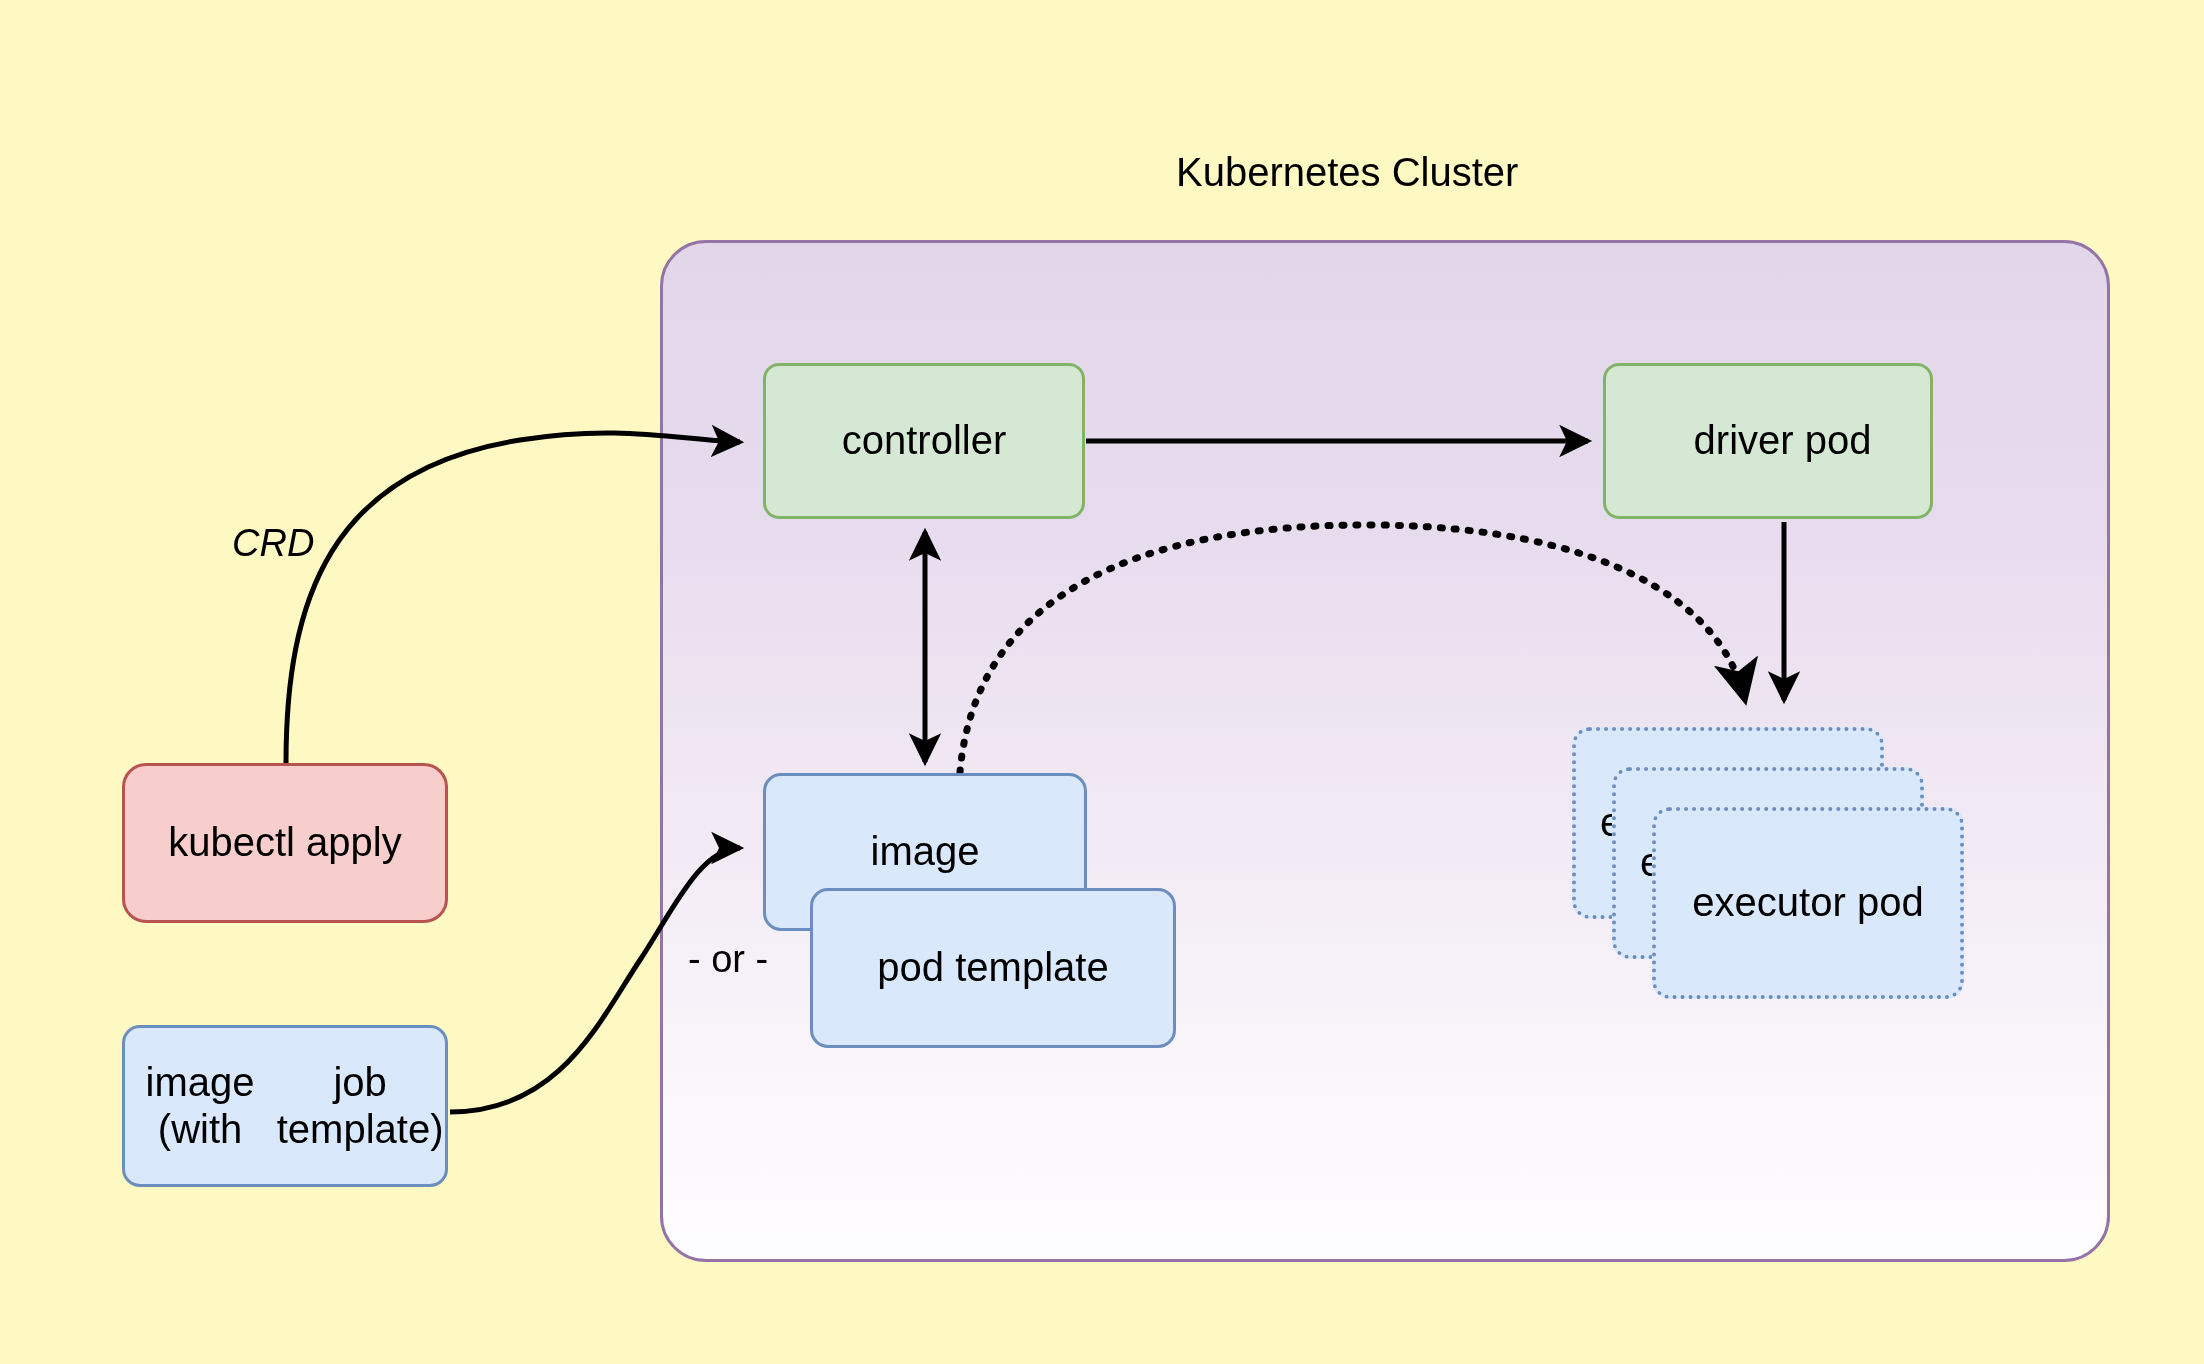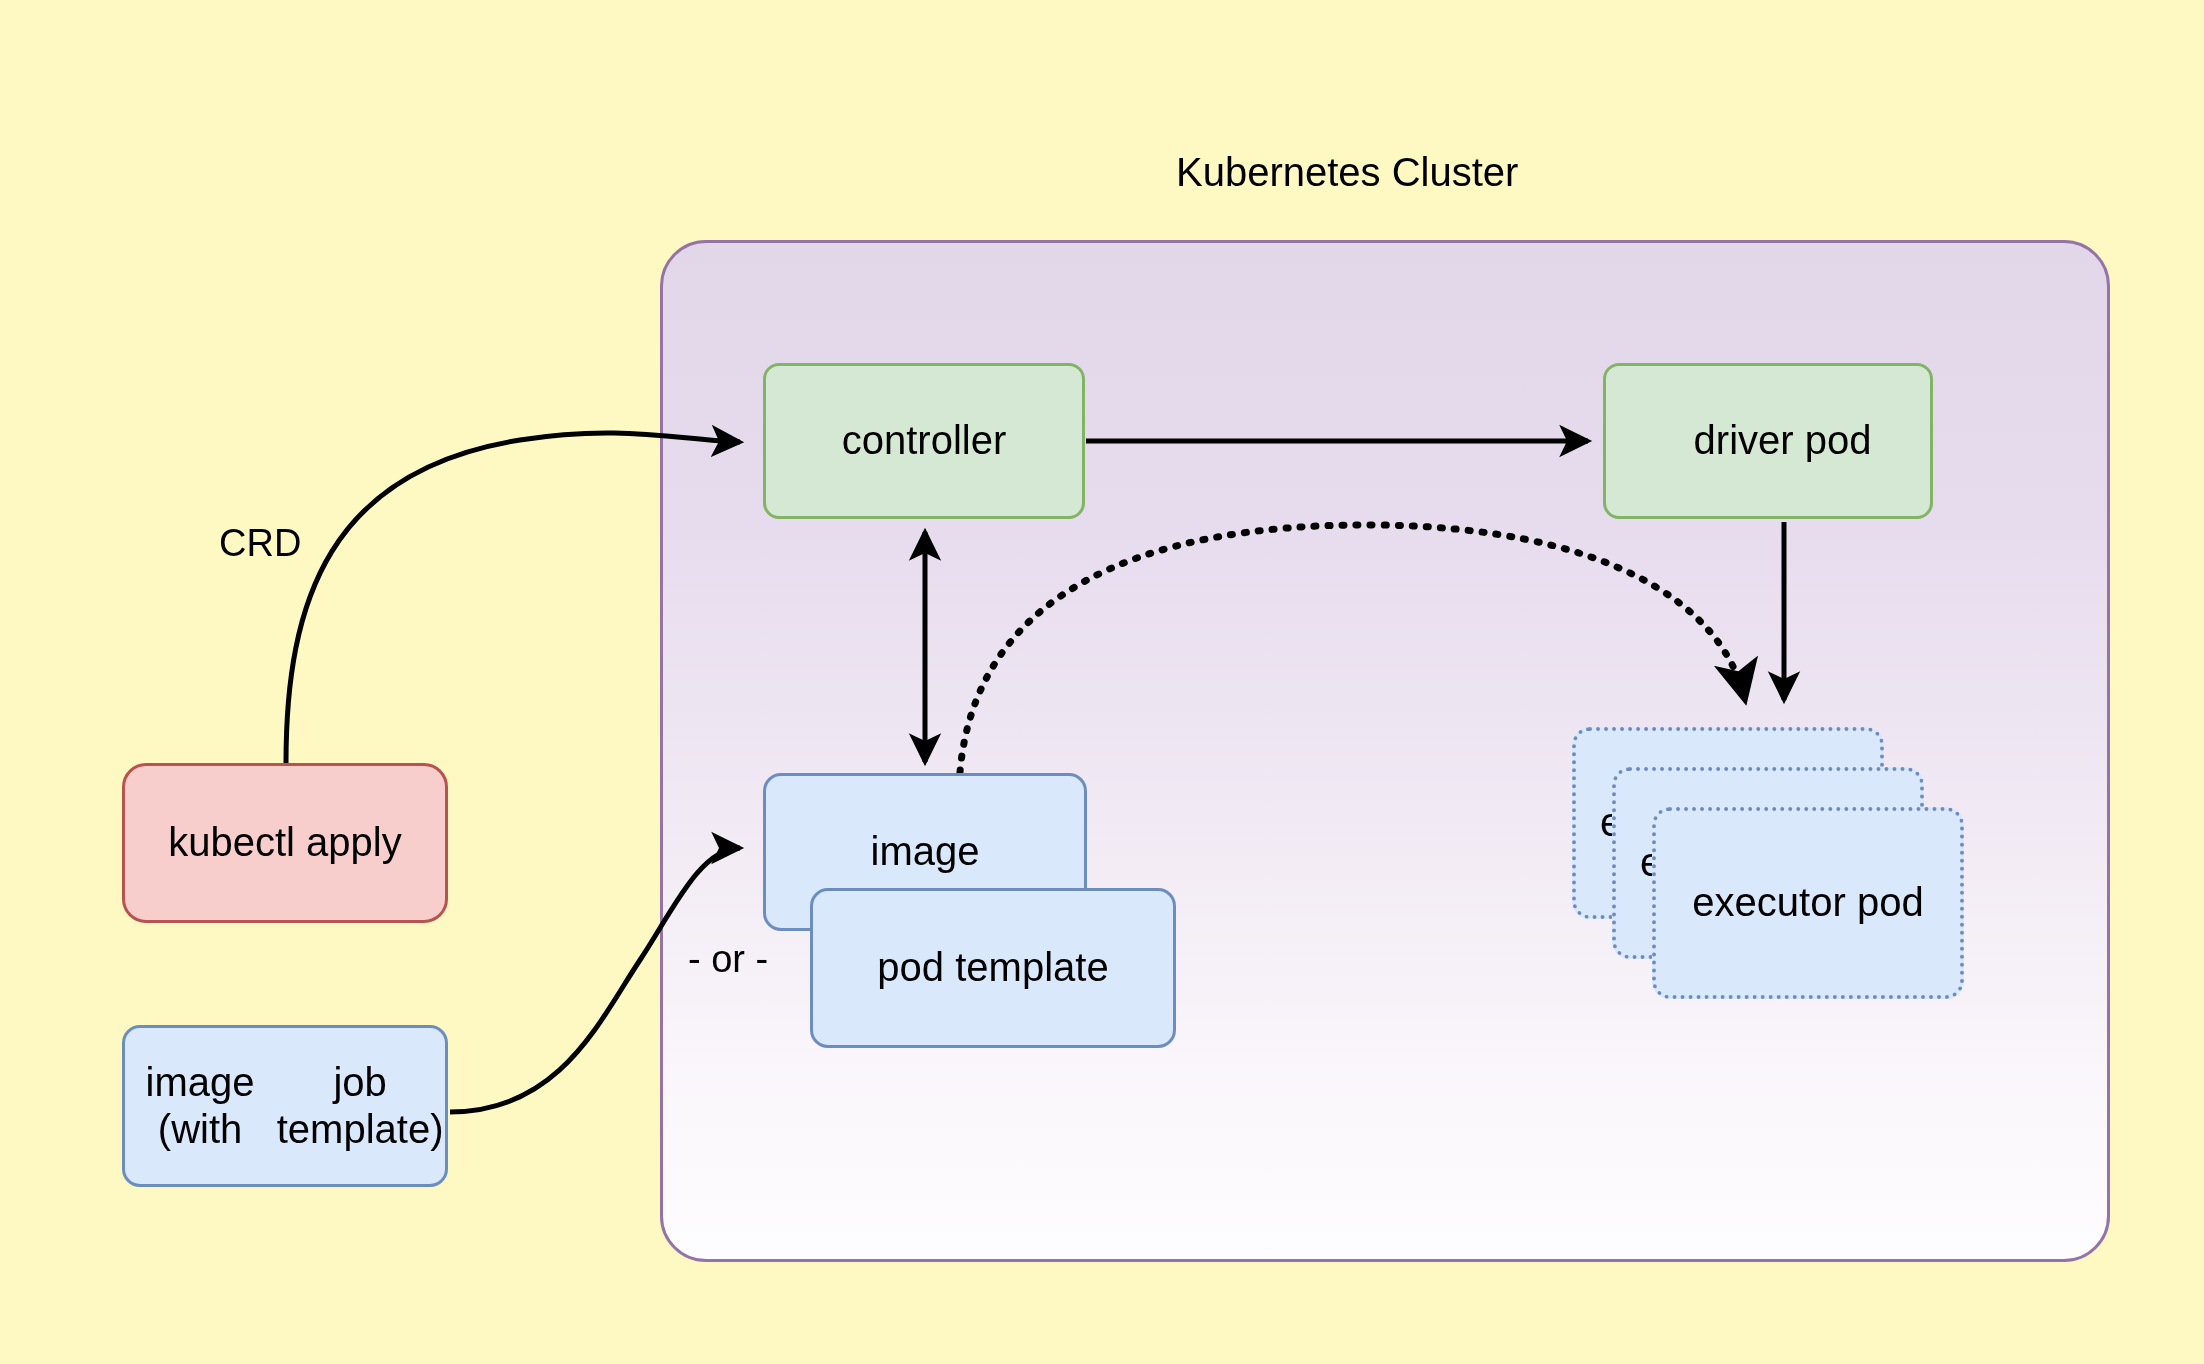--- a/index.html
+++ b/index.html
@@ -128,21 +128,21 @@
      executor pods (dotted arc) --&gt;
     <path d="M 960,772 C 975,600 1130,522 1380,525 C 1600,528 1722,600 1745,700" fill="none" stroke="#000000" stroke-width="7" stroke-dasharray="2 12" stroke-linecap="round" marker-end="url(#arrowDotted)"></path>
 
      executor pods --&gt;
     <path d="M 1784,522 L 1784,700" fill="none" stroke="#000000" stroke-width="5" marker-end="url(#arrowSolid)"></path>
 
      image --&gt;
     <path d="M 450,1112 C 560,1112 600,1020 640,960 C 672,912 700,848 740,848" fill="none" stroke="#000000" stroke-width="5" marker-end="url(#arrowSolid)"></path>
   </svg>
 
-  <div class="free-label" style="left:219px; top:522px;">CRD</div>
+  <div class="free-label" style="left:232px; top:522px;font-style:italic;">CRD</div>
 
   <div class="free-label" style="left:688px; top:938px;">- or -</div>
 
   <div class="node blue-dotted" style="left:1572px; top:727px; width:312px; height:192px; z-index:3;">
     <span>executor pod</span>
   </div>
   <div class="node blue-dotted" style="left:1612px; top:767px; width:312px; height:192px; z-index:4;">
     <span>executor pod</span>
   </div>
   <div class="node blue-dotted" style="left:1652px; top:807px; width:312px; height:192px; z-index:5; justify-content:center; padding-left:0;">

